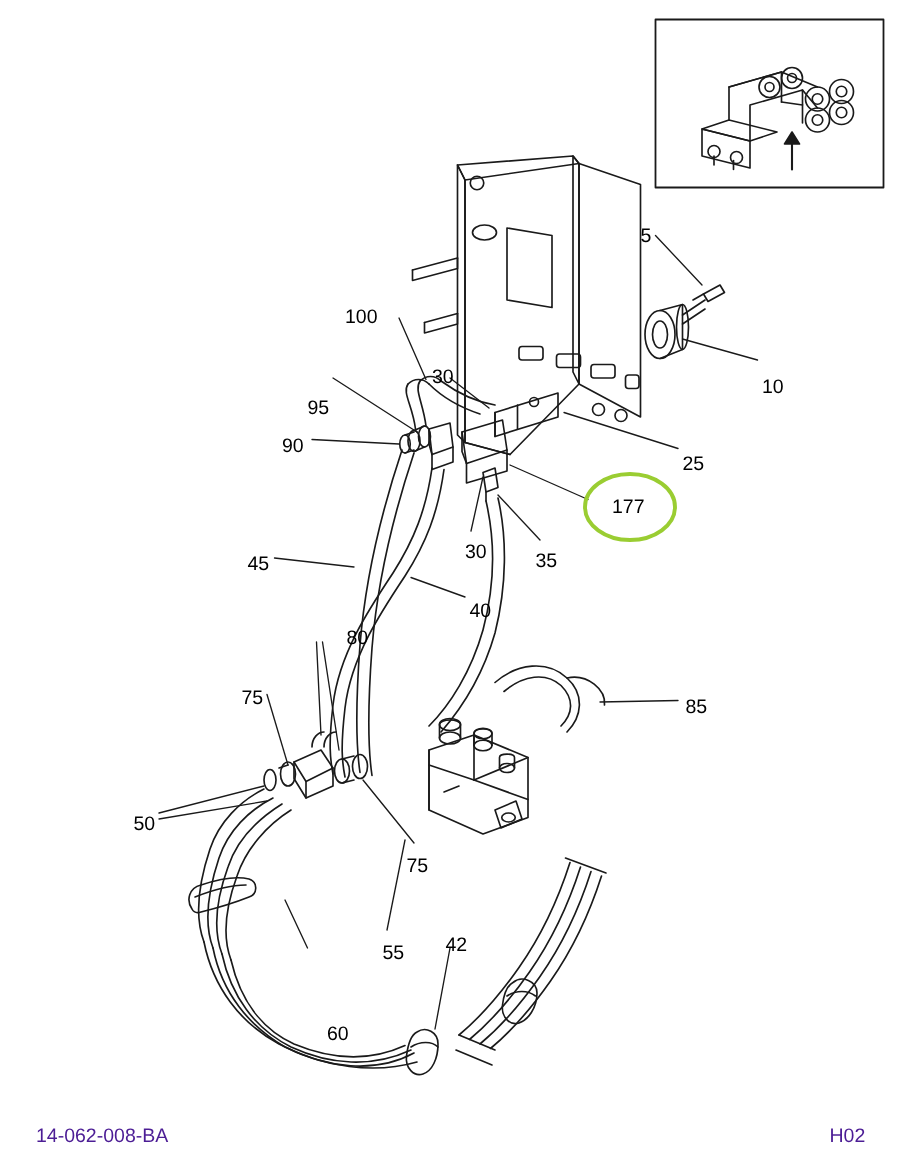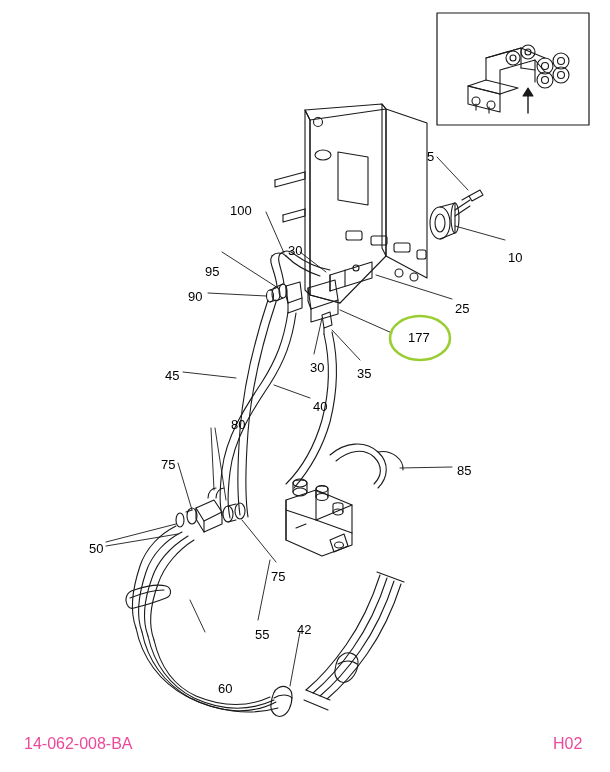--- a/index.html
+++ b/index.html
@@ -24,23 +24,24 @@
   }
   .callout {
     position: absolute;
     font-size: 13px;
     color: #000000;
     white-space: nowrap;
     line-height: 1;
   }
   .footer-text {
     position: absolute;
-    font-size: 16px;
-    color: #ec4899;
+    font-size: 13px;
+    color: #4c1d95;
     white-space: nowrap;
+    margin-top: 14px;
   }
   #footer-left { left: 24px; top: 735px; }
   #footer-right { left: 553px; top: 735px; }
   svg { display: block; }
 </style>
 </head>
 <body>
 
 <div id="diagram-root">
 

